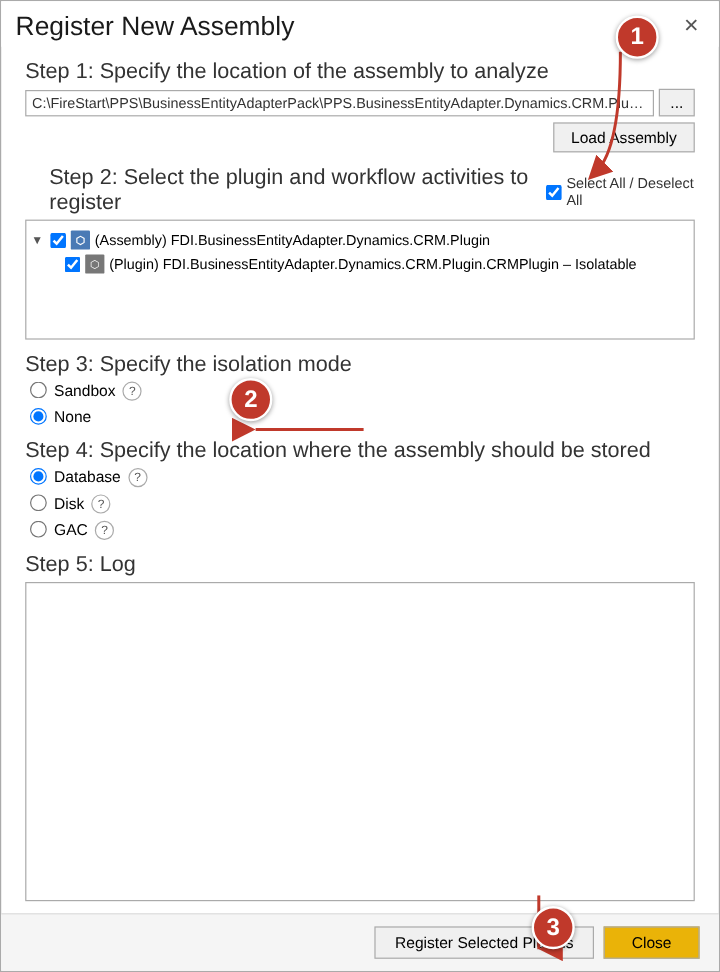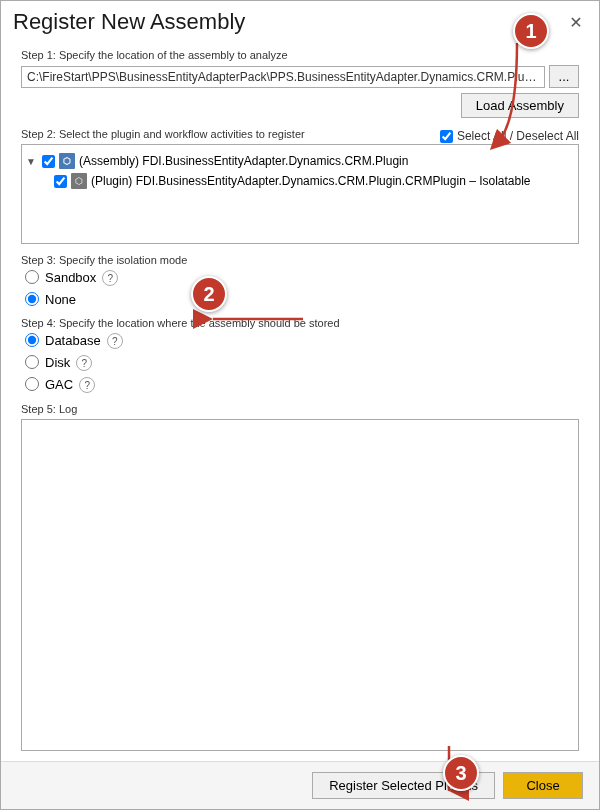--- a/index.html
+++ b/index.html
@@ -48,21 +48,21 @@
       justify-content: center;
     }
     .content {
       padding: 10px 20px;
       flex: 1;
       display: flex;
       flex-direction: column;
       gap: 10px;
     }
     .step-label {
-      font-size: 11px;
+      font-size: 18px;
       color: #333;
       margin-bottom: 4px;
     }
     .path-row {
       display: flex;
       align-items: center;
       gap: 4px;
     }
     .path-input {
       flex: 1;
@@ -92,20 +92,21 @@
       border: 1px solid #aaa;
       background: #f0f0f0;
       padding: 4px 14px;
       cursor: pointer;
       font-size: 13px;
     }
     .step2-header {
       display: flex;
       align-items: center;
       justify-content: space-between;
+      margin-left: 20px;
     }
     .select-all {
       font-size: 12px;
       color: #333;
       display: flex;
       align-items: center;
       gap: 4px;
     }
     .select-all input { margin: 0; }
     .tree-box {

